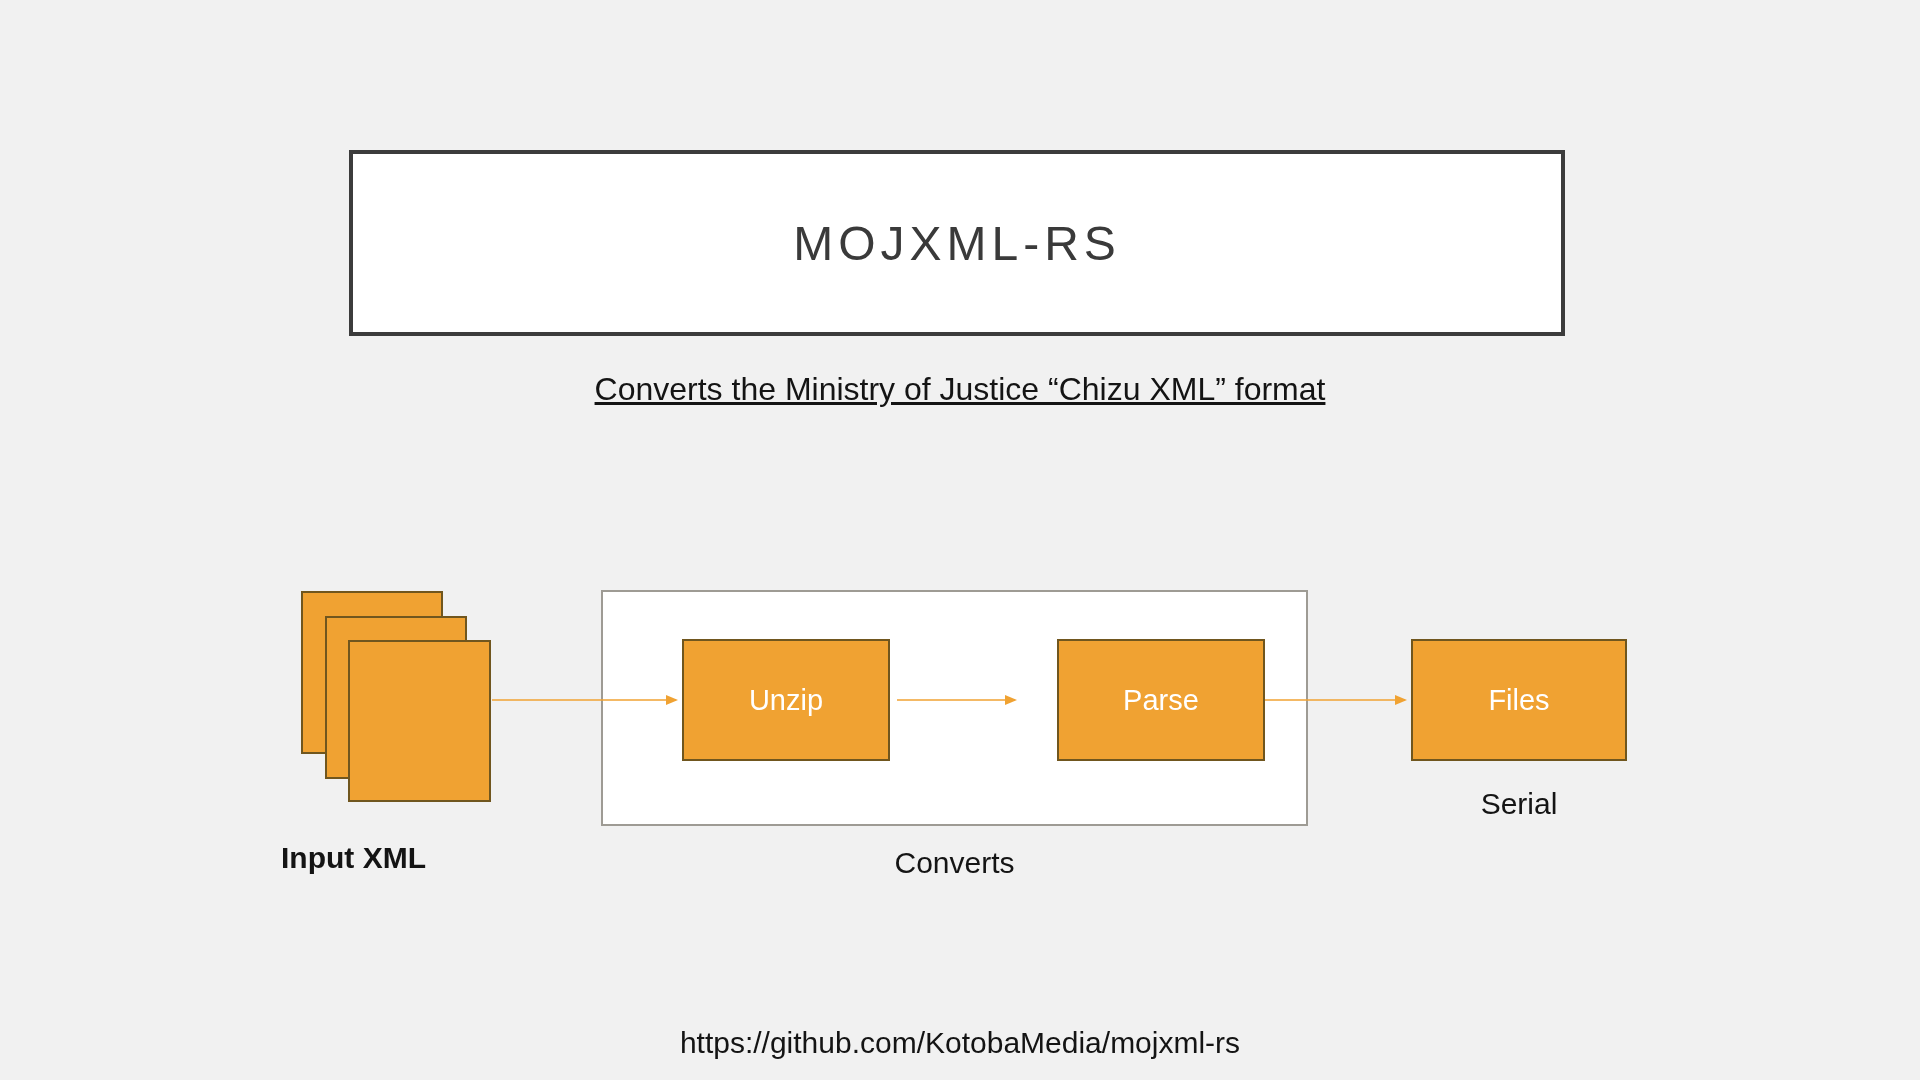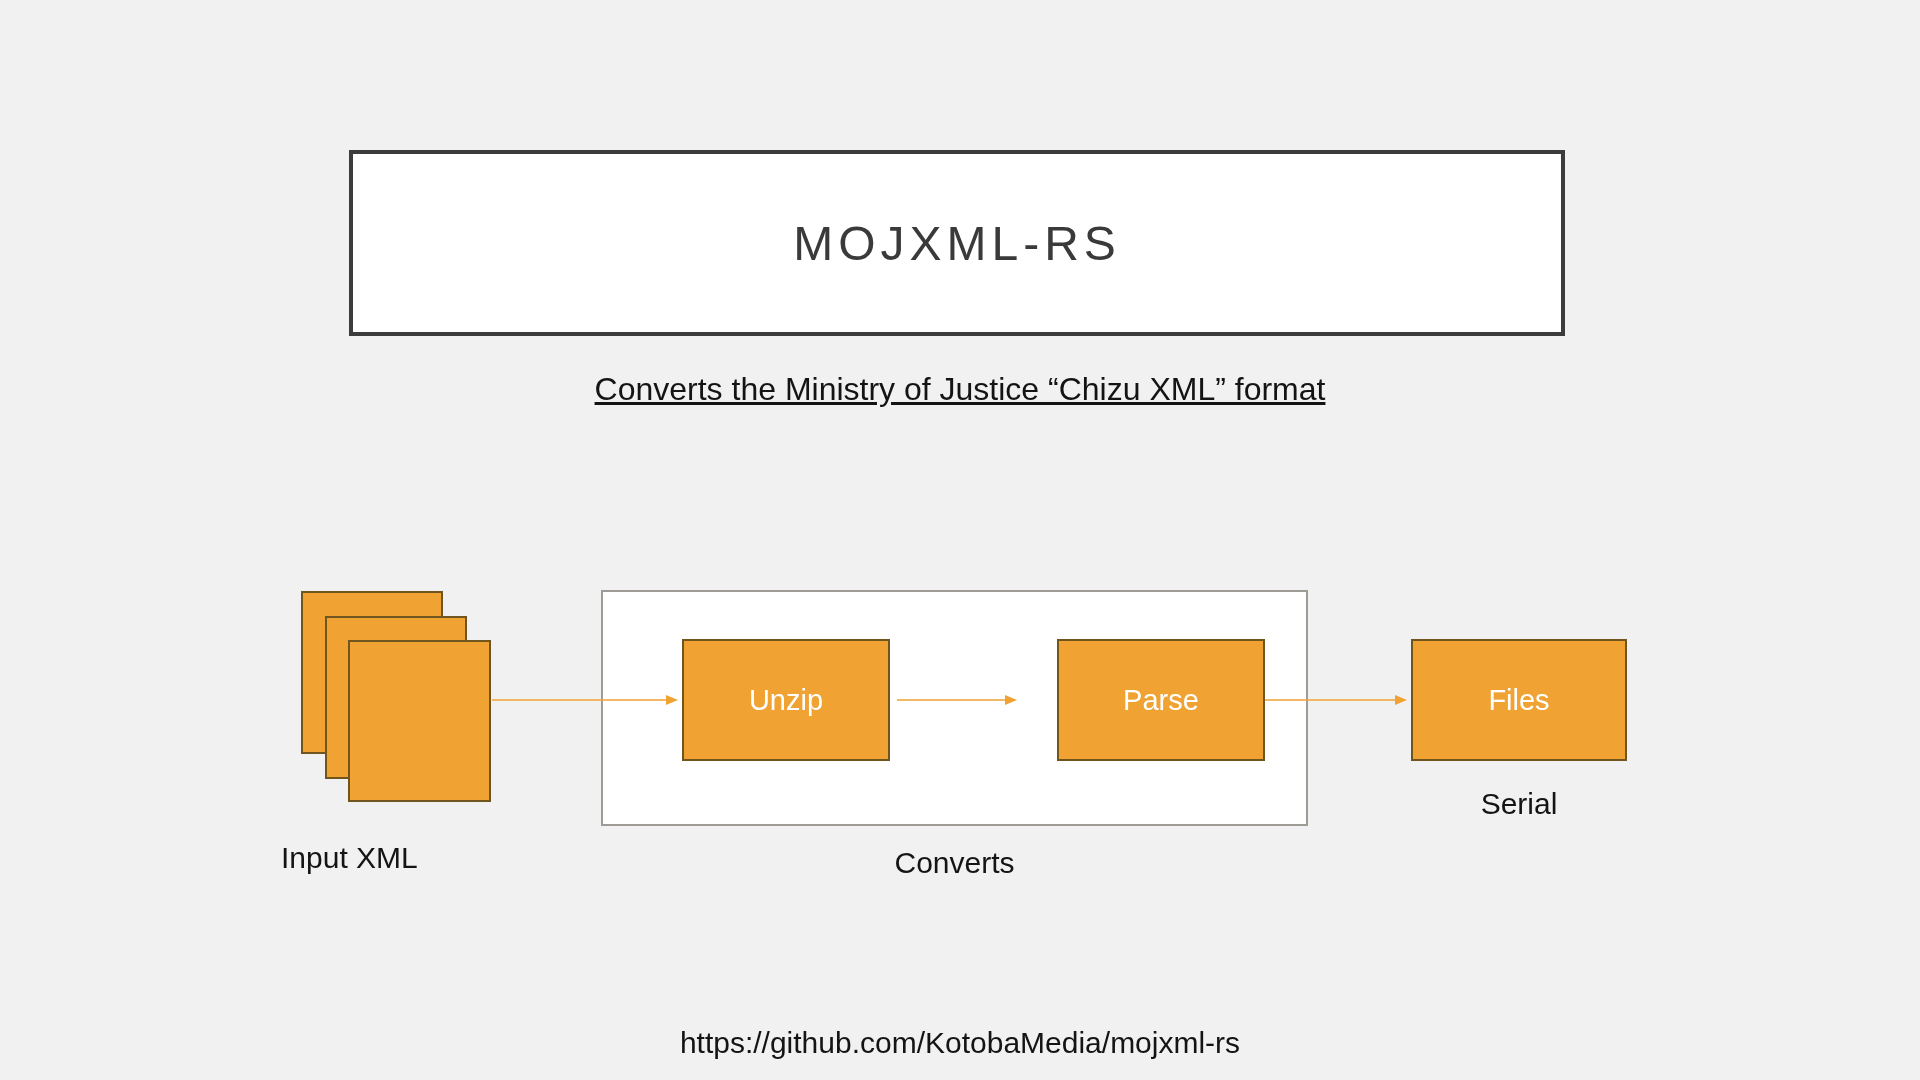--- a/index.html
+++ b/index.html
@@ -68,21 +68,21 @@
     display:flex; align-items:center; justify-content:center;
     font-size:29px;
     color:var(--node-text);
   }
   .node-unzip {left:682px;  top:639px; width:208px; height:122px;text-align:center;}
   .node-parse {left:1021px; top:639px; width:208px; height:122px;margin-left:36px;}
   .node-output{left:1411px; top:639px; width:216px; height:122px;}
 
   
   .diagram-label{font-size:30px; color:var(--body-text);}
-  .input-label{left:281px; top:836px; width:360px; line-height:44px; text-align:left;}
+  .input-label{left:281px; top:836px; width:360px; line-height:44px; text-align:left;font-weight:bold;}
   .parallel-label{left:601px; top:846px; width:707px; text-align:center;}
   .serial-label{left:1411px; top:787px; width:216px; text-align:center;}
 
   .footer-url{
     left:0; top:1015px; width:1920px;
     text-align:center;
     font-size:30px;
     color:var(--body-text);
     margin-top:11px;
   }

